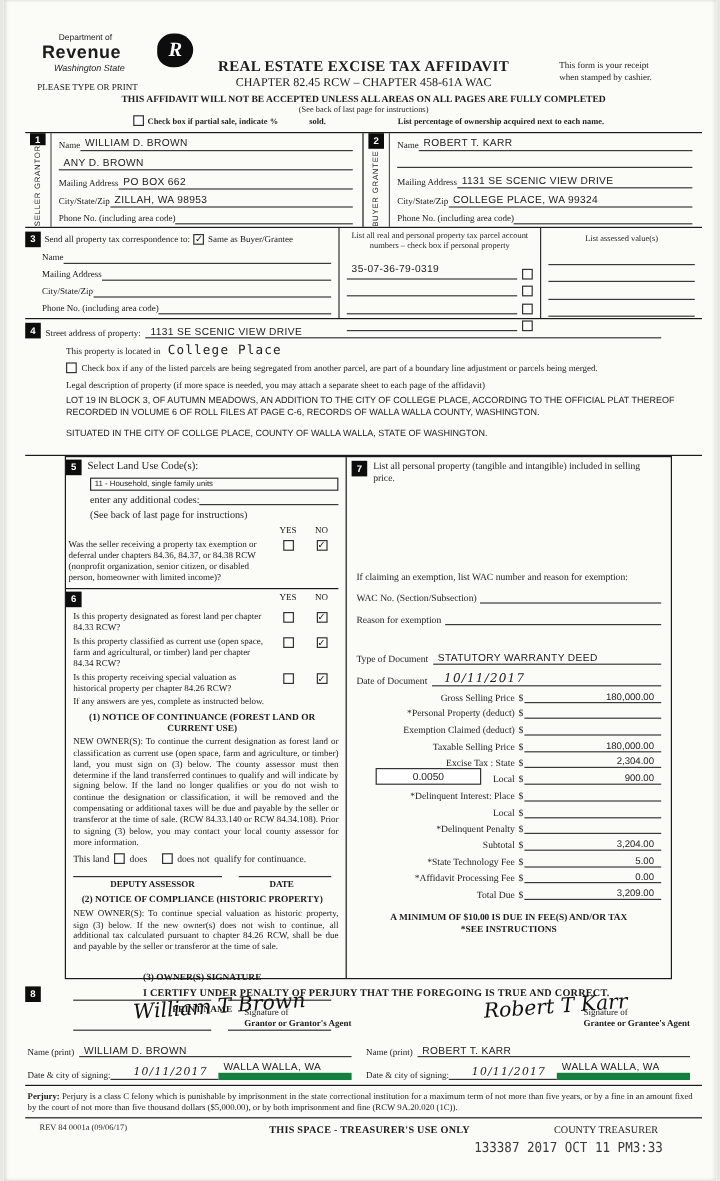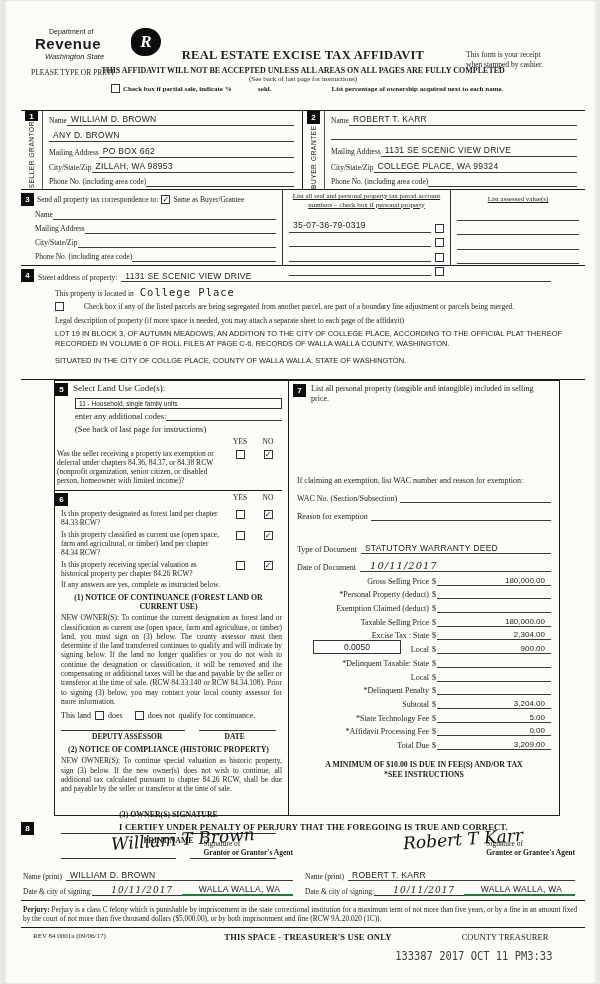--- a/index.html
+++ b/index.html
@@ -37,21 +37,21 @@
   .half:last-child { border-right:none; }
   .sidecol { width:22px; display:flex; flex-direction:column; align-items:center; border-right:1px solid #555; padding-top:0; }
   .sidecol .vlabel { flex:1; display:flex; align-items:center; }
   .fields { flex:1; padding:3px 8px 2px 6px; display:flex; flex-direction:column; justify-content:space-between; }
 
   
   .sec3 { display:flex; height:76px; border-bottom:1.6px solid #1b1b1b; }
   .s3left { width:262px; padding:3px 6px 3px 0; display:flex; flex-direction:column; justify-content:space-between; border-right:1px solid #333; }
   .s3mid { width:168px; border-right:1px solid #333; padding:2px 6px; display:flex; flex-direction:column; }
   .s3right { flex:1; padding:2px 6px; display:flex; flex-direction:column; }
-  .s3hdr { font-size:7px; text-align:center; line-height:8.5px;text-decoration:underline; }
+  .s3hdr { font-size:7px; text-align:center; line-height:8.5px; }
   .pline { display:flex; align-items:flex-end; margin-top:4.5px; }
   .sec3 .topline { display:flex; align-items:center; font-size:7.5px; gap:3px; }
 
   
   .sec4 { height:114px; border-bottom:1.6px solid #1b1b1b; padding:3px 4px 0 0; font-size:7.5px; }
   .sec4 .row1 { display:flex; align-items:flex-end; gap:4px; }
   .typed { font-family:"DejaVu Sans Mono",monospace; font-size:10.5px; letter-spacing:1px; }
   .legal { margin:4px 0 0 34px; font-size:7.5px; line-height:9.5px; width:510px; }
   .legalcaps { font-family:"Liberation Sans",sans-serif; font-size:7.5px; }
 
@@ -92,21 +92,21 @@
   .sec8 { margin-top:6px; border-bottom:1.6px solid #1b1b1b; padding-bottom:4px; }
   .cert { display:flex; gap:8px; align-items:flex-start; }
   .certtxt { flex:1; text-align:center; font-weight:bold; font-size:8.5px; letter-spacing:.2px; }
   .sighalves { display:flex; }
   .sighalf { width:50%; padding:2px 10px 0 2px; position:relative; }
   .sigrow { display:flex; align-items:flex-end; font-size:7.5px; line-height:9px; margin-top:2px;flex-direction:column; }
   .siglbl2 { white-space:nowrap; }
   .signame { position:absolute; top:-6px; left:90px; font:italic 17px "DejaVu Serif",serif; transform:rotate(-4deg); white-space:nowrap; color:#111; }
   .dateline { display:flex; align-items:flex-end; font-size:7.5px; margin-top:3px; }
   .dmid { width:90px; border-bottom:1px solid #333; text-align:center; }
-  .dcity { flex:1; border-bottom:2px solid #15803d; text-align:center; }
+  .dcity { flex:1; border-bottom:6px solid #15803d; text-align:left; }
 
   .perjury { font-size:7.3px; line-height:9.3px; padding:3px 2px 3px 2px; border-bottom:1.6px solid #1b1b1b; margin-top:1px; }
   .footer { display:flex; font-size:8px; margin-top:4px; }
   .footer .frev { width:170px; font-size:7px; padding-left:12px; }
   .footer .fmid { flex:1; text-align:center; font-weight:bold; font-size:8.5px; letter-spacing:.2px; }
   .footer .fright { width:160px; text-align:center; font-size:8.5px; }
   .stamp { position:absolute; right:40px; top:950px; font:11px "DejaVu Sans Mono",monospace; color:#3c3c3c; letter-spacing:0; transform:scale(.95,1.05); }
 </style>
 </head>
 <body>
@@ -115,20 +115,21 @@
 
   <div class="hdr">
     <div class="logo">
       <div class="l1">Department of</div>
       <div class="l2">Revenue</div>
       <div class="l3">Washington State</div>
       <div class="rblob">R</div>
     </div>
     <div class="ptp">PLEASE TYPE OR PRINT</div>
     <div class="hdr-title">REAL ESTATE EXCISE TAX AFFIDAVIT</div>
+    <div class="hdr-sub">CHAPTER 82.45 RCW – CHAPTER 458-61A WAC</div>
     <div class="receipt">
       <div>This form is your receipt</div>
       <div>when stamped by cashier.</div>
     </div>
     <div class="warn">THIS AFFIDAVIT WILL NOT BE ACCEPTED UNLESS ALL AREAS ON ALL PAGES ARE FULLY COMPLETED</div>
     <div class="seeback">(See back of last page for instructions)</div>
     <div class="partrow">
       <span class="cb"></span>
       <span class="b" style="margin-left:3px">Check box if partial sale, indicate %</span>
       <span style="margin-left:26px" class="b">sold.</span>
@@ -264,21 +265,21 @@
   <div class="sec4">
     <div class="row1">
       <span class="numbox">4</span>
       <span>Street address of property:</span>
       <span class="line" style="max-width:430px"><span class="val">1131 SE SCENIC VIEW DRIVE</span></span>
     </div>
     <div style="margin:4px 0 0 34px; display:flex; align-items:baseline; gap:6px">
       <span>This property is located in</span>
       <span class="typed">College Place</span>
     </div>
-    <div style="margin:4px 0 0 34px; display:flex; align-items:center; gap:20px">
+    <div style="margin:4px 0 0 34px; display:flex; align-items:center; gap:4px">
       <span class="cb"></span>
       <span>Check box if any of the listed parcels are being segregated from another parcel, are part of a boundary line adjustment or parcels being merged.</span>
     </div>
     <div style="margin:5px 0 0 34px">Legal description of property (if more space is needed, you may attach a separate sheet to each page of the affidavit)</div>
     <div class="legal legalcaps">LOT 19 IN BLOCK 3, OF AUTUMN MEADOWS, AN ADDITION TO THE CITY OF COLLEGE PLACE, ACCORDING TO THE OFFICIAL PLAT THEREOF RECORDED IN VOLUME 6 OF ROLL FILES AT PAGE C-6, RECORDS OF WALLA WALLA COUNTY, WASHINGTON.</div>
     <div class="legal legalcaps" style="margin-top:8px">SITUATED IN THE CITY OF COLLGE PLACE, COUNTY OF WALLA WALLA, STATE OF WASHINGTON.</div>
   </div>
 
   <div class="cols">
 
@@ -426,21 +427,21 @@
           <span class="fdollar">$</span>
           <span class="fline"><span class="fval">2,304.00</span></span>
         </div>
       <div class="frow" style="position:relative">
         <span class="ratebox">0.0050</span>
         <span class="flabel">Local</span>
           <span class="fdollar">$</span>
           <span class="fline"><span class="fval">900.00</span></span>
       </div>
       <div class="frow">
-          <span class="flabel">*Delinquent Taxable: State</span>
+          <span class="flabel">*Delinquent Interest: Place</span>
           <span class="fdollar">$</span>
           <span class="fline"><span class="fval"></span></span>
         </div>
       <div class="frow">
           <span class="flabel">Local</span>
           <span class="fdollar">$</span>
           <span class="fline"><span class="fval"></span></span>
         </div>
       <div class="frow">
           <span class="flabel">*Delinquent Penalty</span>

